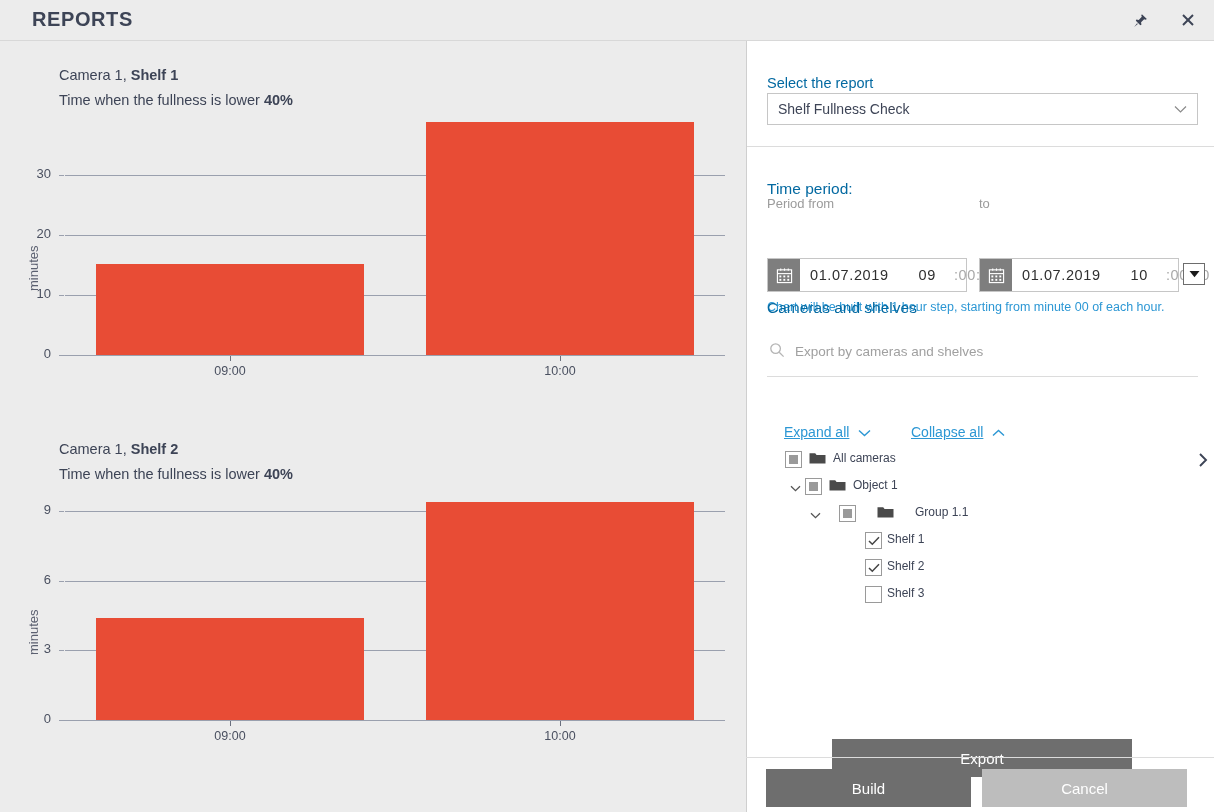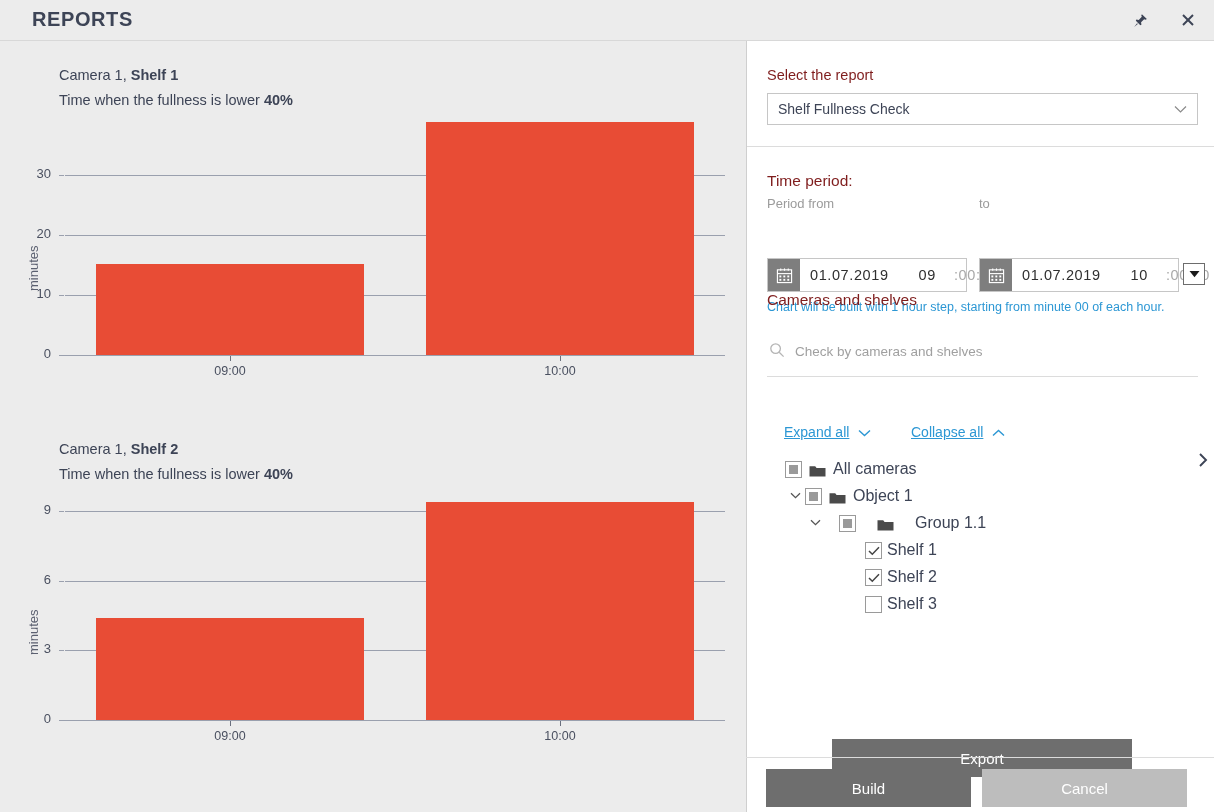--- a/index.html
+++ b/index.html
@@ -87,21 +87,21 @@
   #side-panel {
     position: absolute; left: 746px; top: 41px;
     width: 468px; height: 771px;
     background: #ffffff;
     border-left: 1px solid #cfcfcf;
   }
   .sp-divider {
     position: absolute; left: 0; width: 467px; height: 1px; background: #dcdcdc;
   }
   .sp-label {
-    position: absolute; font-size: 14.5px; color: #7f1d1d;
+    position: absolute; font-size: 14.5px; color: #0369a1; margin-top: 8px;
   }
   .sp-sublabel {
     position: absolute; font-size: 13px; color: #9b9b9b;
   }
 
   
   #report-select {
     position: absolute; left: 20px; top: 52px;
     width: 431px; height: 32px;
     border: 1px solid #c6c6c6; background: #fff;
@@ -165,22 +165,22 @@
     display: flex; align-items: center; gap: 9px; cursor: pointer;
   }
   .treelink .txt { text-decoration: underline; }
   #expand-all { left: 37px; }
   #collapse-all { left: 164px; }
 
   
   #tree { position: absolute; left: 0; top: 410px; width: 467px; }
   .tree-row {
     position: relative; height: 27px;
-    display: flex; align-items: flex-end;
-    font-size: 16px; color: #3d4456;
+    display: flex; align-items: flex-start;
+    font-size: 12px; color: #3d4456;
     cursor: pointer;
   }
   .tree-row.selected { background: #c9c9cf; }
   .tw { width: 20px; height: 20px; display: flex; align-items: center; justify-content: center; flex: 0 0 20px; }
   .cbox {
     width: 17px; height: 17px; border: 1px solid #9a9a9a; background: #fff;
     display: flex; align-items: center; justify-content: center;
     flex: 0 0 17px; margin-right: 5px;
   }
   .cbox .partial { width: 9px; height: 9px; background: #9a9a9a; }
@@ -374,21 +374,21 @@
 
     <div class="sp-label" style="left:20px; top:250px; font-size:15.5px;">Cameras and shelves</div>
 
     <div id="search-row">
       <div id="search-icon-wrap">
         <svg width="16" height="16" viewBox="0 0 16 16" stroke="#b5b5b5" stroke-width="1.3" fill="none">
           <circle cx="6.6" cy="6.6" r="4.8"></circle>
             <line x1="10.2" y1="10.2" x2="14.6" y2="14.6"></line>
         </svg>
       </div>
-      <span id="search-input-text">Check by cameras and shelves</span>
+      <span id="search-input-text">Export by cameras and shelves</span>
     </div>
 
     <div class="sp-divider" style="top:335px; left:20px; width:431px;"></div>
 
     <div id="expand-all" class="treelink">
       <span class="txt">Expand all</span>
       <span>
         <svg width="13" height="8" viewBox="0 0 13 8" stroke="currentColor" stroke-width="1.4" fill="none">
             <polyline points="1,1.5 6.5,6.5 12,1.5"></polyline>
           </svg>

